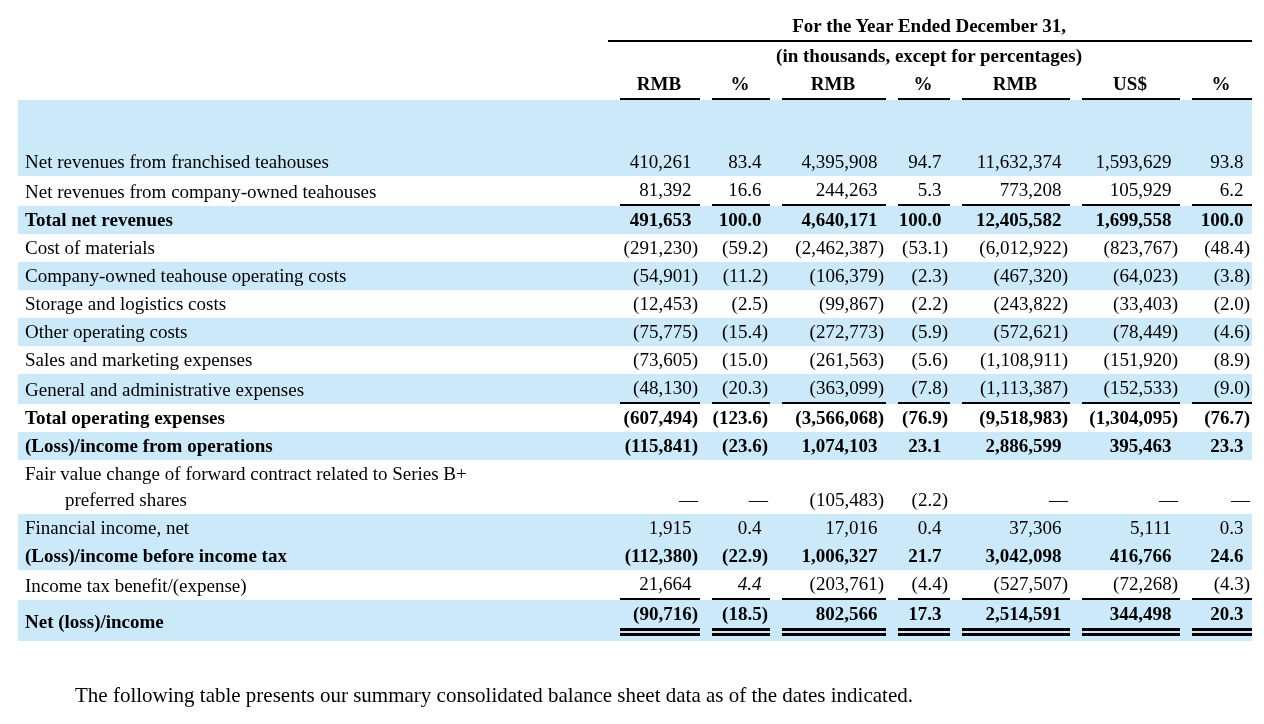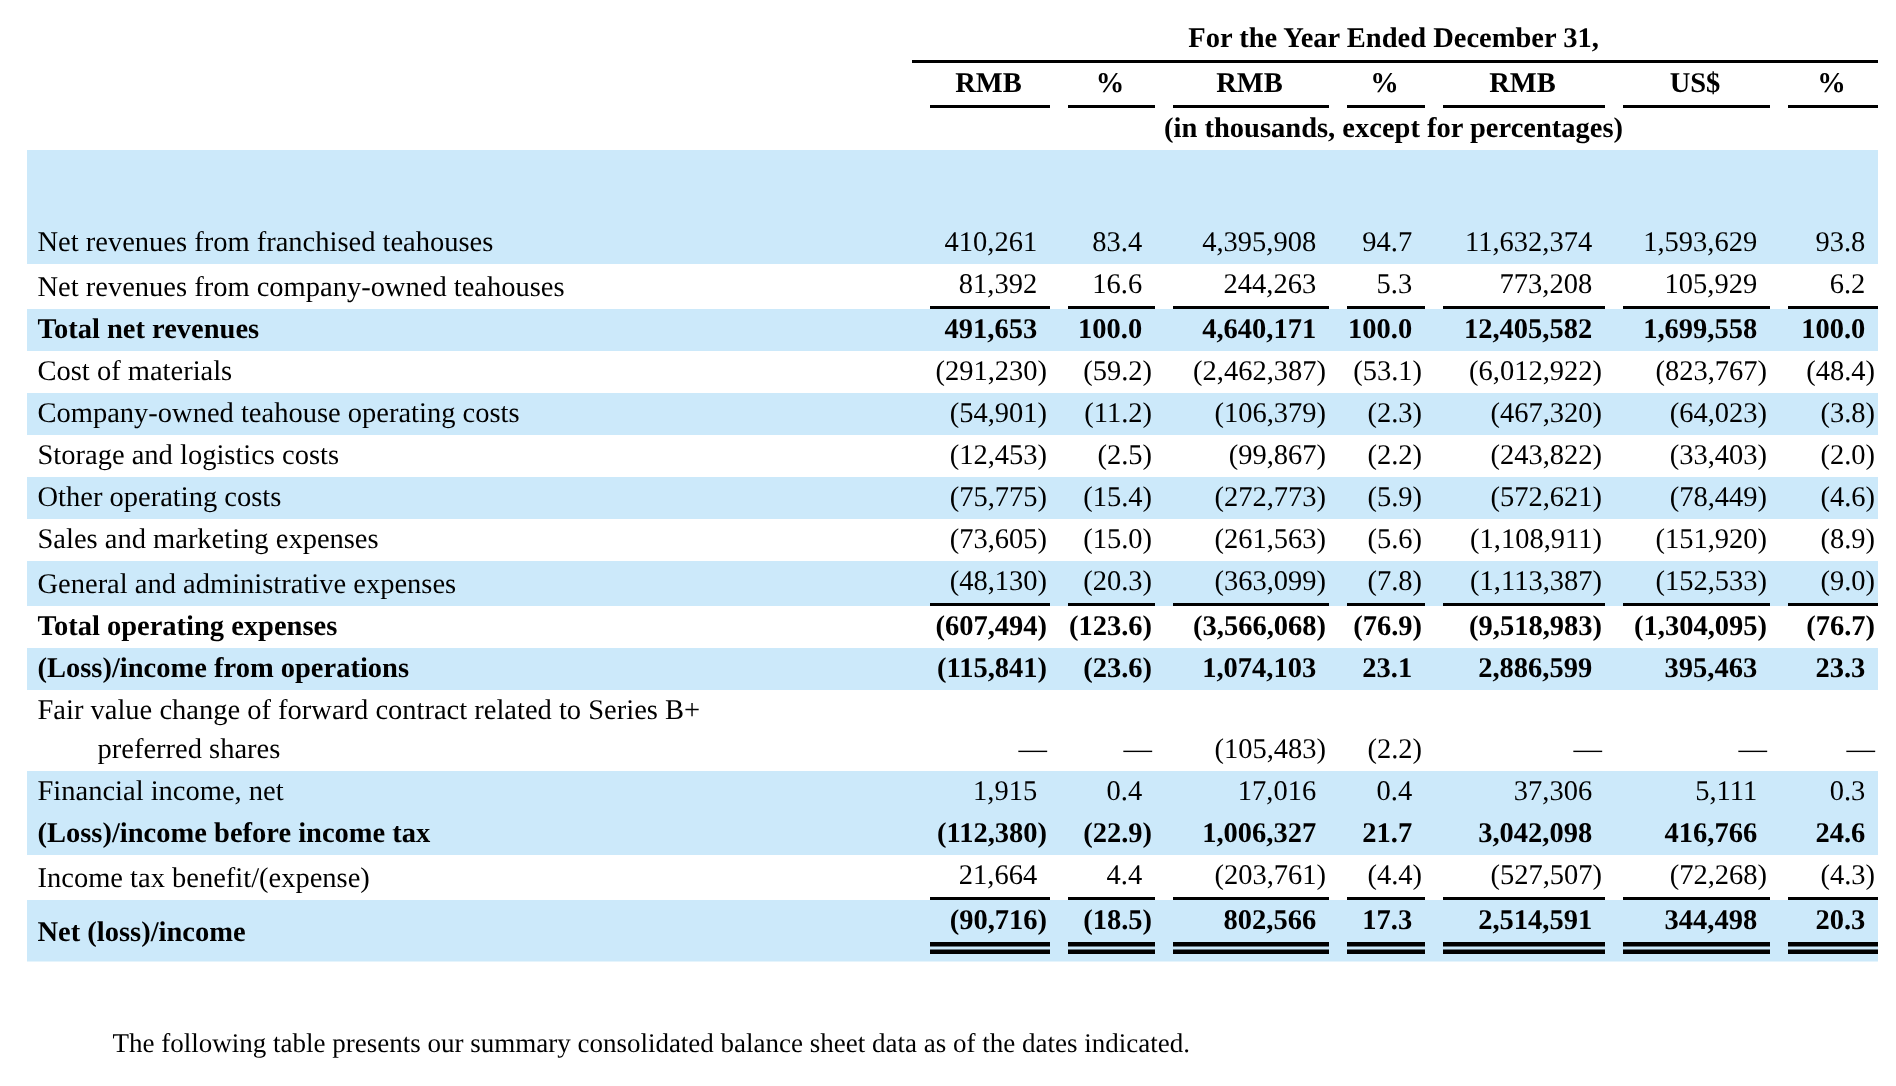--- a/index.html
+++ b/index.html
@@ -25,21 +25,21 @@
   thead th { font-weight: bold; }
   th.title-cell .v { text-align: center; border-bottom: 2px solid #000; }
   th.grouph { padding-left: 14px; }
   th.grouph .v { text-align: center; border-bottom: 2px solid #000; }
   th.colh { padding-left: 12px; }
   th.colh .v { text-align: center; border-bottom: 2px solid #000; }
   th.subtitle-cell .v { text-align: center; }
   .indent2 { margin-left: 40px; }
   .wrap { white-space: normal; }
   .footer-text {
-    font-size: 18px; line-height: 28px; margin: 40px 20px 0 75px;
+    font-size: 21px; line-height: 28px; margin: 40px 20px 0 75px;
   }
 </style>
 </head>
 <body>
 
 <div class="page">
 
   <table class="fin">
     <colgroup>
       <col style="width:590px">
@@ -53,48 +53,48 @@
     </colgroup>
     <thead>
       <tr>
         <th></th>
         <th class="title-cell" colspan="7">
             <span class="v">For the Year Ended December 31,</span>
           </th>
       </tr>
       <tr>
         <th></th>
-        <th class="colh">
-            <span class="v">RMB</span>
-          </th>
-        <th class="colh">
-            <span class="v">%</span>
-          </th>
-        <th class="colh">
-            <span class="v">RMB</span>
-          </th>
-        <th class="colh">
-            <span class="v">%</span>
-          </th>
-        <th class="colh">
-            <span class="v">RMB</span>
-          </th>
-        <th class="colh">
-            <span class="v">US$</span>
-          </th>
-        <th class="colh">
-            <span class="v">%</span>
-          </th>
-      </tr>
-      <tr>
-        <th></th>
         <th class="subtitle-cell" colspan="7">
             <span class="v">(in thousands, except for percentages)</span>
           </th>
       </tr>
+      <tr>
+        <th></th>
+        <th class="colh">
+            <span class="v">RMB</span>
+          </th>
+        <th class="colh">
+            <span class="v">%</span>
+          </th>
+        <th class="colh">
+            <span class="v">RMB</span>
+          </th>
+        <th class="colh">
+            <span class="v">%</span>
+          </th>
+        <th class="colh">
+            <span class="v">RMB</span>
+          </th>
+        <th class="colh">
+            <span class="v">US$</span>
+          </th>
+        <th class="colh">
+            <span class="v">%</span>
+          </th>
+      </tr>
     </thead>
     <tbody>
 
       <tr class="shaded">
         <td class="label">
             <span class="v">Net revenues from franchised teahouses</span>
           </td>
         <td class="num">
             <span class="v" style="padding-right: 0.45em;">410,261</span>
           </td>
@@ -471,21 +471,21 @@
       </tr>
 
       <tr class="rule-below">
         <td class="label">
             <span class="v">Income tax benefit/(expense)</span>
           </td>
         <td class="num">
             <span class="v" style="padding-right: 0.45em;">21,664</span>
           </td>
         <td class="num">
-            <span class="v" style="padding-right: 0.45em;">4.4</span>
+            <span class="v" style="padding-right: 0.45em; font-style: italic;">4.4</span>
           </td>
         <td class="num">
             <span class="v">(203,761)</span>
           </td>
         <td class="num">
             <span class="v">(4.4)</span>
           </td>
         <td class="num">
             <span class="v">(527,507)</span>
           </td>

